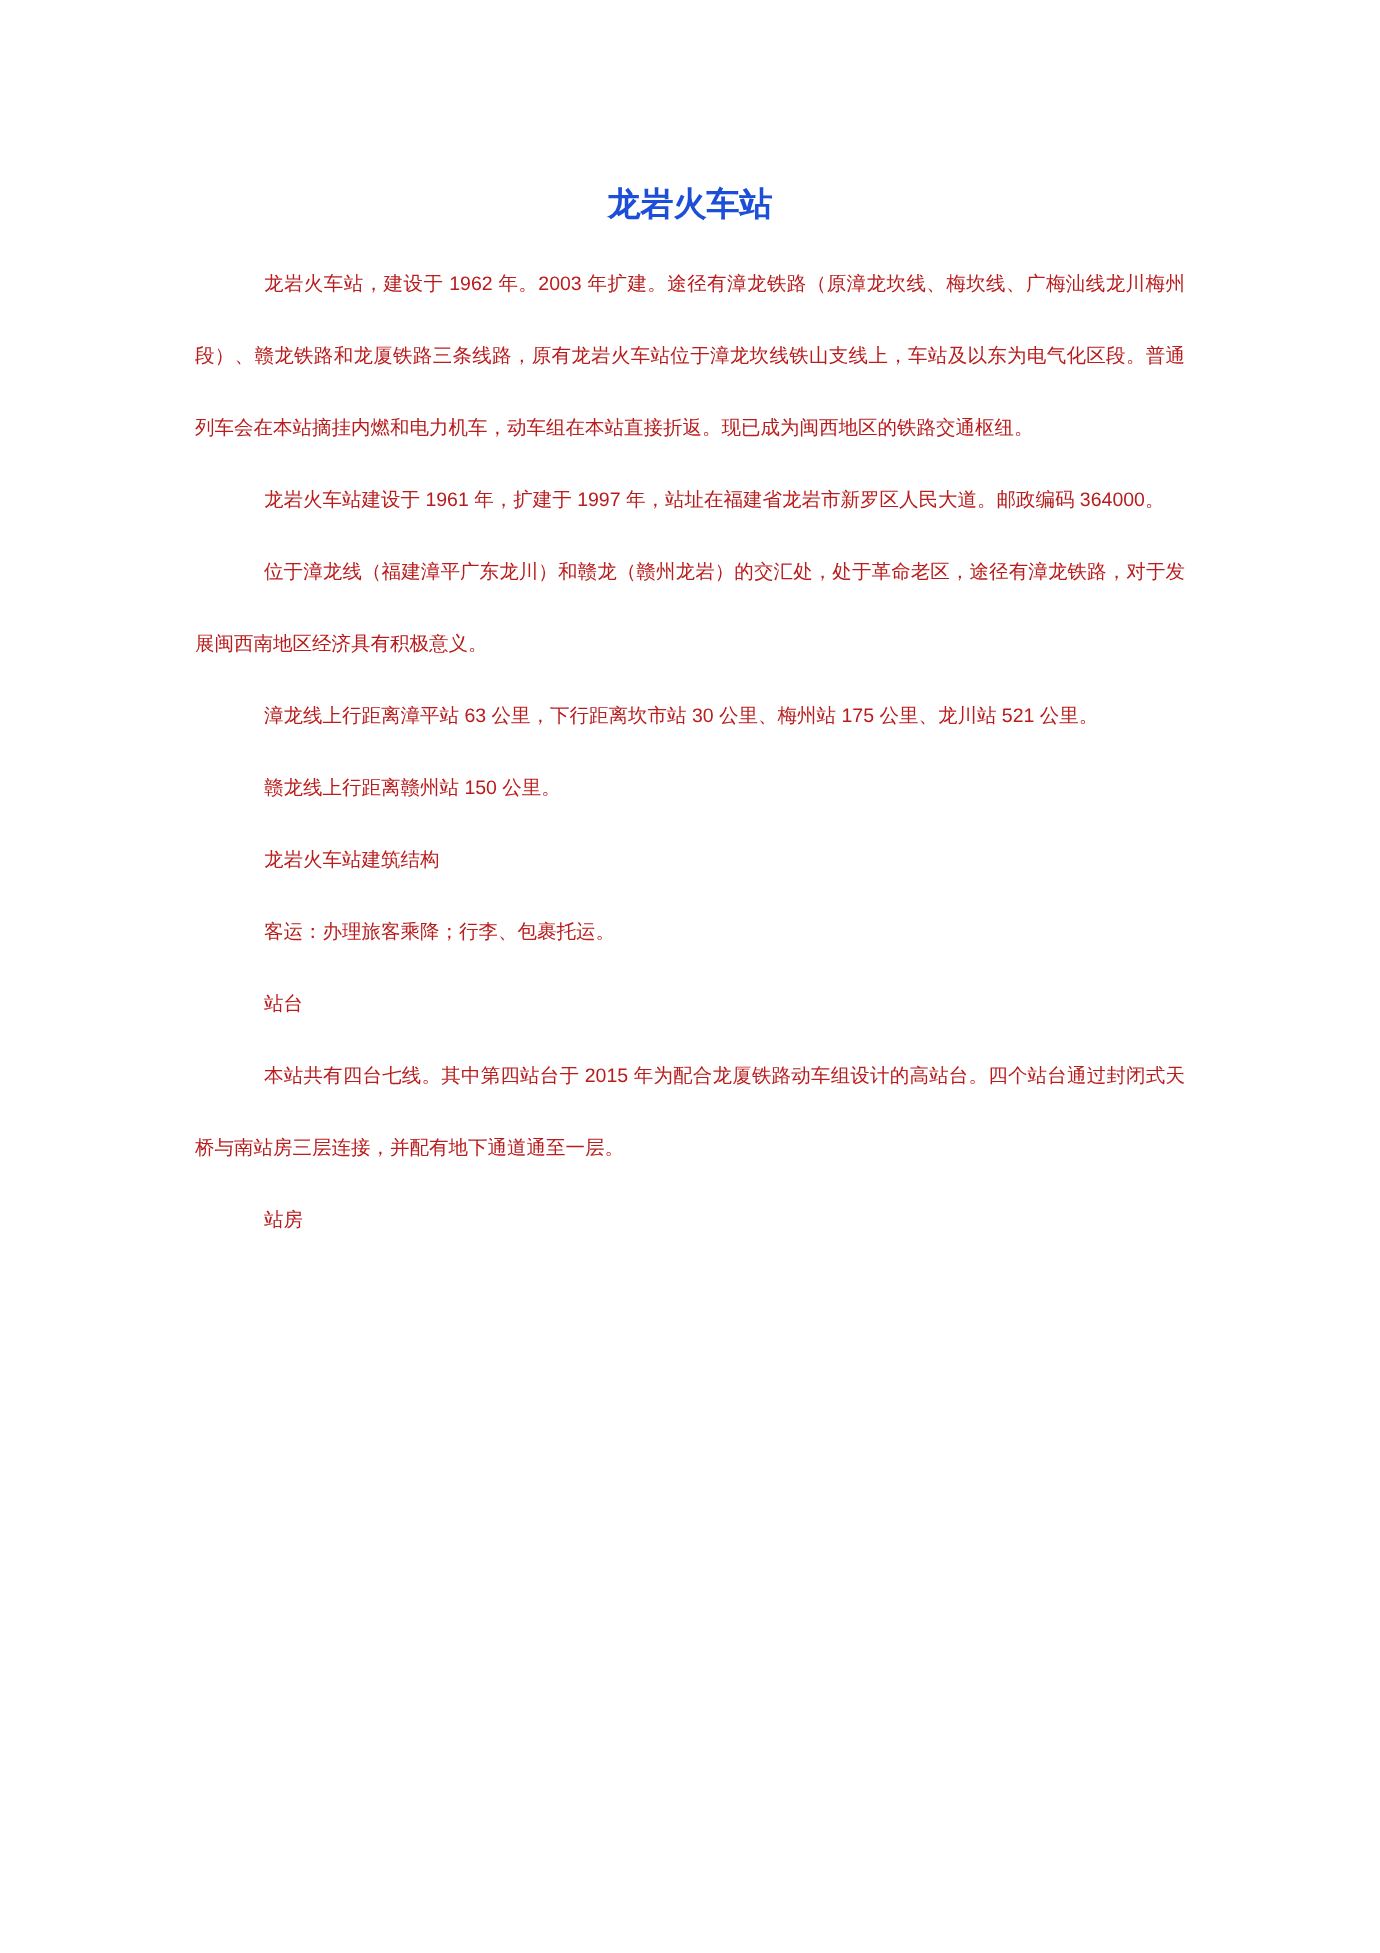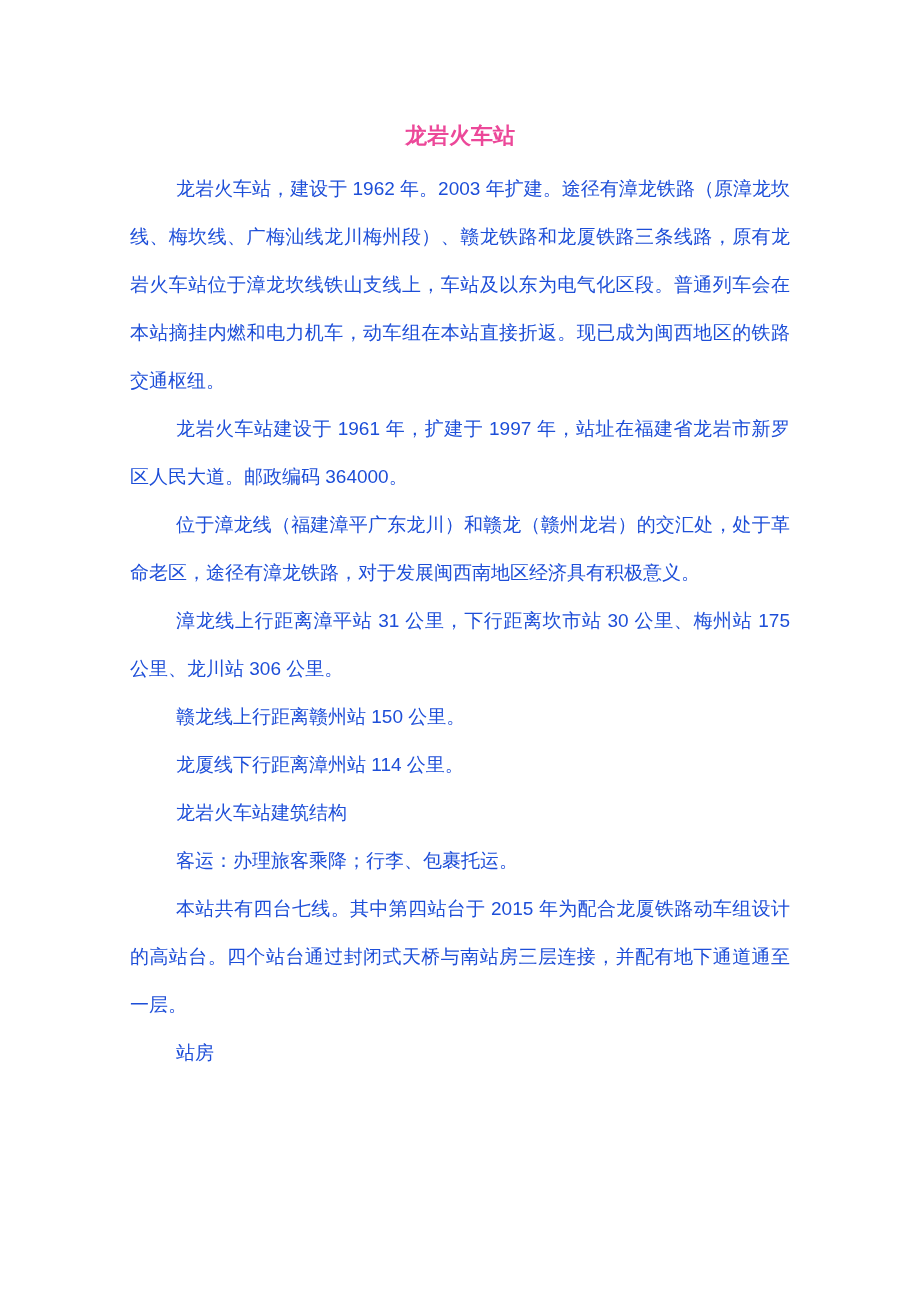--- a/index.html
+++ b/index.html
@@ -17,42 +17,42 @@
     overflow: hidden;
     font-family: "Liberation Sans", "DejaVu Sans", sans-serif;
     color: #000000;
   }
   .doc-title {
     font-size: 22px;
     font-weight: bold;
     line-height: 48px;
     text-align: center;
     margin: 0 0 5px 0;
-    color: #ec4899;
+    color: #1d4ed8;
   }
   .para {
-    font-size: 19px;
+    font-size: 13px;
     line-height: 48px;
     margin: 0;
     text-align: justify;
     text-indent: 46px;
-    color: #1d4ed8;
+    color: #b91c1c;
     word-break: break-all;
   }
 </style>
 </head>
 <body>
 
 <div class="page">
   <h1 class="doc-title">龙岩火车站</h1>
   <div id="paragraphs">
       <p class="para">龙岩火车站，建设于 1962 年。2003 年扩建。途径有漳龙铁路（原漳龙坎线、梅坎线、广梅汕线龙川梅州段）、赣龙铁路和龙厦铁路三条线路，原有龙岩火车站位于漳龙坎线铁山支线上，车站及以东为电气化区段。普通列车会在本站摘挂内燃和电力机车，动车组在本站直接折返。现已成为闽西地区的铁路交通枢纽。</p>
       <p class="para">龙岩火车站建设于 1961 年，扩建于 1997 年，站址在福建省龙岩市新罗区人民大道。邮政编码 364000。</p>
       <p class="para">位于漳龙线（福建漳平广东龙川）和赣龙（赣州龙岩）的交汇处，处于革命老区，途径有漳龙铁路，对于发展闽西南地区经济具有积极意义。</p>
-      <p class="para">漳龙线上行距离漳平站 31 公里，下行距离坎市站 30 公里、梅州站 175 公里、龙川站 306 公里。</p>
+      <p class="para">漳龙线上行距离漳平站 63 公里，下行距离坎市站 30 公里、梅州站 175 公里、龙川站 521 公里。</p>
       <p class="para">赣龙线上行距离赣州站 150 公里。</p>
-      <p class="para">龙厦线下行距离漳州站 114 公里。</p>
       <p class="para">龙岩火车站建筑结构</p>
       <p class="para">客运：办理旅客乘降；行李、包裹托运。</p>
+      <p class="para">站台</p>
       <p class="para">本站共有四台七线。其中第四站台于 2015 年为配合龙厦铁路动车组设计的高站台。四个站台通过封闭式天桥与南站房三层连接，并配有地下通道通至一层。</p>
       <p class="para">站房</p>
     </div>
 </div>
 
 </body></html>

